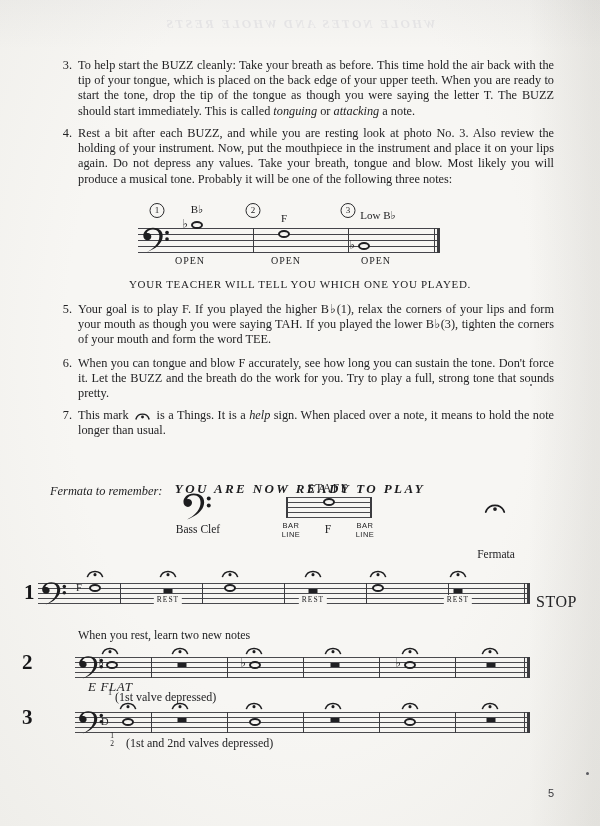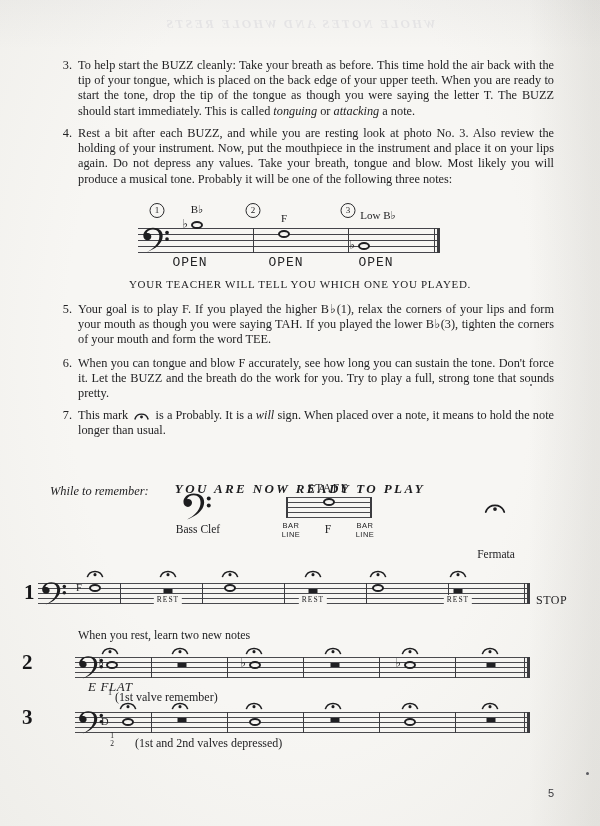--- a/index.html
+++ b/index.html
@@ -29,33 +29,33 @@
   .staff{position:absolute; background-image:repeating-linear-gradient(to bottom,#4a4a4e 0px,#4a4a4e 1px,transparent 1px,transparent 5px); height:21px;}
   .staff.sp6{background-image:repeating-linear-gradient(to bottom,#44444a 0px,#44444a 1px,transparent 1px,transparent 6px); height:25px;}
   .bar{position:absolute; top:0; bottom:0; width:1px; background:#3c3c40;}
   .bar.thick{width:3px;}
   .wnote{position:absolute; width:12px; height:8px; border:2px solid #1f1f22; border-radius:50%;
     background:#f6f5f2; transform:translate(-50%,-50%); box-sizing:border-box;}
   .wrest{position:absolute; width:9px; height:4px; background:#1f1f22; transform:translateX(-50%);}
   .flat{position:absolute; font-family:"DejaVu Sans", sans-serif; font-size:12px; line-height:1; transform:translate(-50%,-50%); color:#1f1f22;}
   .notelabel{position:absolute; font-size:11px; transform:translateX(-50%); white-space:nowrap;}
   .inlabel{position:absolute; font-size:10.5px; line-height:1; color:#1f1f22;}
-  .open{position:absolute; font-family:Liberation Mono, monospace; font-size:13px; letter-spacing:1px; transform:translateX(-50%);}
+  .open{position:absolute; font-family:Liberation Serif, serif; font-size:10px; letter-spacing:1px; transform:translateX(-50%);}
   .restlabel{position:absolute; font-size:7.5px; letter-spacing:1px; transform:translateX(-50%);
     background:#f6f5f2; padding:0 3px; white-space:nowrap;}
   .circnum{position:absolute; width:13px; height:13px; border:1px solid #2a2a2c; border-radius:50%;
     font-size:9px; line-height:13px; text-align:center; transform:translateX(-50%); background:transparent;}
   .exnum{position:absolute; font-size:21px; font-weight:bold; color:#161618;}
   .cap{position:absolute; font-size:12px;}
   .smallcap{position:absolute; font-size:13px; letter-spacing:.6px;font-style:italic;}
   .sup{font-size:8px; vertical-align:6px;}
   .frac{position:absolute; font-size:7.5px; line-height:8px; text-align:center; width:8px;}
   .sans2{position:absolute; font-family:"Liberation Sans", sans-serif; font-size:7.5px; line-height:9px; text-align:center; transform:translateX(-50%); letter-spacing:.5px;}
   .legendlabel{position:absolute; font-size:11.5px; text-align:center; transform:translateX(-50%); white-space:nowrap;}
-  .stop{position:absolute; font-size:12px; letter-spacing:.5px;}
+  .stop{position:absolute; font-size:16px; letter-spacing:.5px;}
   .pageno{position:absolute; left:548px; top:787px; font-size:11px; font-family:"Liberation Sans", sans-serif; color:#3a3a3e;}
   .fermata{position:absolute; transform:translateX(-50%);}
   .clef{position:absolute;}
   .speck{position:absolute; background:#5a5a60; border-radius:50%;}
 </style>
 </head>
 <body>
 
 <div class="page">
 
@@ -110,26 +110,26 @@
     <span class="pnum">6.</span>
     <span class="ptext">When you can tongue and blow F accurately, see how long you can sustain the tone. Don't force it. Let the BUZZ and the breath do the work for you. Try to play a full, strong tone that sounds pretty.</span>
   </div>
   <div class="abs para" style="top:408px;">
     <span class="pnum">7.</span>
     <span class="ptext"><span>This mark</span>
       <svg width="17" height="10" viewBox="0 0 26 14" style="vertical-align:-1px; margin:0 2px;">
         <path d="M3,13 A10.5,10.5 0 0,1 23,13" fill="none" stroke="#1d1d1f" stroke-width="2.2" stroke-linecap="round"></path>
         <circle cx="13" cy="10" r="2.2" fill="#1d1d1f"></circle>
       </svg>
-      <span>is a Probably. It is a </span><span class="it">will</span><span> sign. When placed over a note, it means to hold the note longer than usual.</span></span>
+      <span>is a Things. It is a </span><span class="it">help</span><span> sign. When placed over a note, it means to hold the note longer than usual.</span></span>
   </div>
 
   <div class="abs center-line heading">YOU ARE NOW READY TO PLAY</div>
 
-  <div class="abs things">While to remember:</div>
+  <div class="abs things">Fermata to remember:</div>
 
   <svg class="clef" style="left:181px; top:492px;" width="32" height="29" viewBox="0 0 34 30">
     <path d="M13.6,1.2 C6.8,1.2 2.6,5.6 2.6,10.2 c0,3.1 2.1,5.2 4.8,5.2 c2.5,0 4.3,-1.9 4.3,-4.3 c0,-2.3 -1.7,-4.1 -4,-4.1 c-0.4,0 -0.9,0.1 -1.3,0.2 C7.3,4.4 10,3 13.6,3 c4.6,0 7.2,3.1 7.2,7.7 c0,7.8 -6.7,14.2 -14.2,18 C16.1,25.4 24.6,18.9 24.6,10.5 C24.6,4.6 20.2,1.2 13.6,1.2 z" fill="#1d1d1f"></path>
     <circle cx="29.5" cy="6.5" r="2.1" fill="#1d1d1f"></circle>
       <circle cx="29.5" cy="14" r="2.1" fill="#1d1d1f"></circle>
   </svg>
   <span class="legendlabel" style="left:198px; top:523px;">Bass Clef</span>
 
   <span class="legendlabel" style="left:328px; top:482px; letter-spacing:1.5px;">STAFF</span>
   <div class="staff" style="left:286px; top:497px; width:86px;">
@@ -250,21 +250,21 @@
     <span class="wnote" style="left:37px; top:7.5px;"></span>
     <span class="wrest" style="left:107px; top:6px;"></span>
     <span class="flat" style="left:168px; top:6px;">♭</span>
     <span class="wnote" style="left:180px; top:7.5px;"></span>
     <span class="wrest" style="left:260px; top:6px;"></span>
     <span class="flat" style="left:323px; top:6px;">♭</span>
     <span class="wnote" style="left:335px; top:7.5px;"></span>
     <span class="wrest" style="left:416px; top:6px;"></span>
   </div>
   <span class="smallcap" style="left:88px; top:679px;">E FLAT</span>
-  <span class="cap" style="left:108px; top:688px;"><span class="sup">1</span> <span>(1st valve remember)</span></span>
+  <span class="cap" style="left:108px; top:688px;"><span class="sup">1</span> <span>(1st valve depressed)</span></span>
 
   <span class="exnum" style="left:22px; top:705px;">3</span>
   <svg class="fermata" style="left:128px; top:699px;" width="20" height="11" viewBox="0 0 26 14">
       <path d="M3,13 A10.5,10.5 0 0,1 23,13" fill="none" stroke="#1d1d1f" stroke-width="2"></path>
       <circle cx="13" cy="9.8" r="2" fill="#1d1d1f"></circle>
     </svg>
   <svg class="fermata" style="left:180px; top:699px;" width="20" height="11" viewBox="0 0 26 14">
       <path d="M3,13 A10.5,10.5 0 0,1 23,13" fill="none" stroke="#1d1d1f" stroke-width="2"></path>
       <circle cx="13" cy="9.8" r="2" fill="#1d1d1f"></circle>
     </svg>
@@ -303,19 +303,19 @@
     <span class="wrest" style="left:107px; top:6px;"></span>
     <span class="wnote" style="left:180px; top:10px;"></span>
     <span class="wrest" style="left:260px; top:6px;"></span>
     <span class="wnote" style="left:335px; top:10px;"></span>
     <span class="wrest" style="left:416px; top:6px;"></span>
   </div>
   <div class="frac" style="left:108px; top:732px;">
     <div>1</div>
     <div>2</div>
   </div>
-  <span class="cap" style="left:135px; top:736px;">(1st and 2nd valves depressed)</span>
+  <span class="cap" style="left:126px; top:736px;">(1st and 2nd valves depressed)</span>
 
   <span class="pageno">5</span>
   <span class="speck" style="left:586px; top:772px; width:3px; height:3px;"></span>
   <span class="speck" style="left:530px; top:384px; width:2px; height:2px;"></span>
 
 </div>
 
 </body></html>

